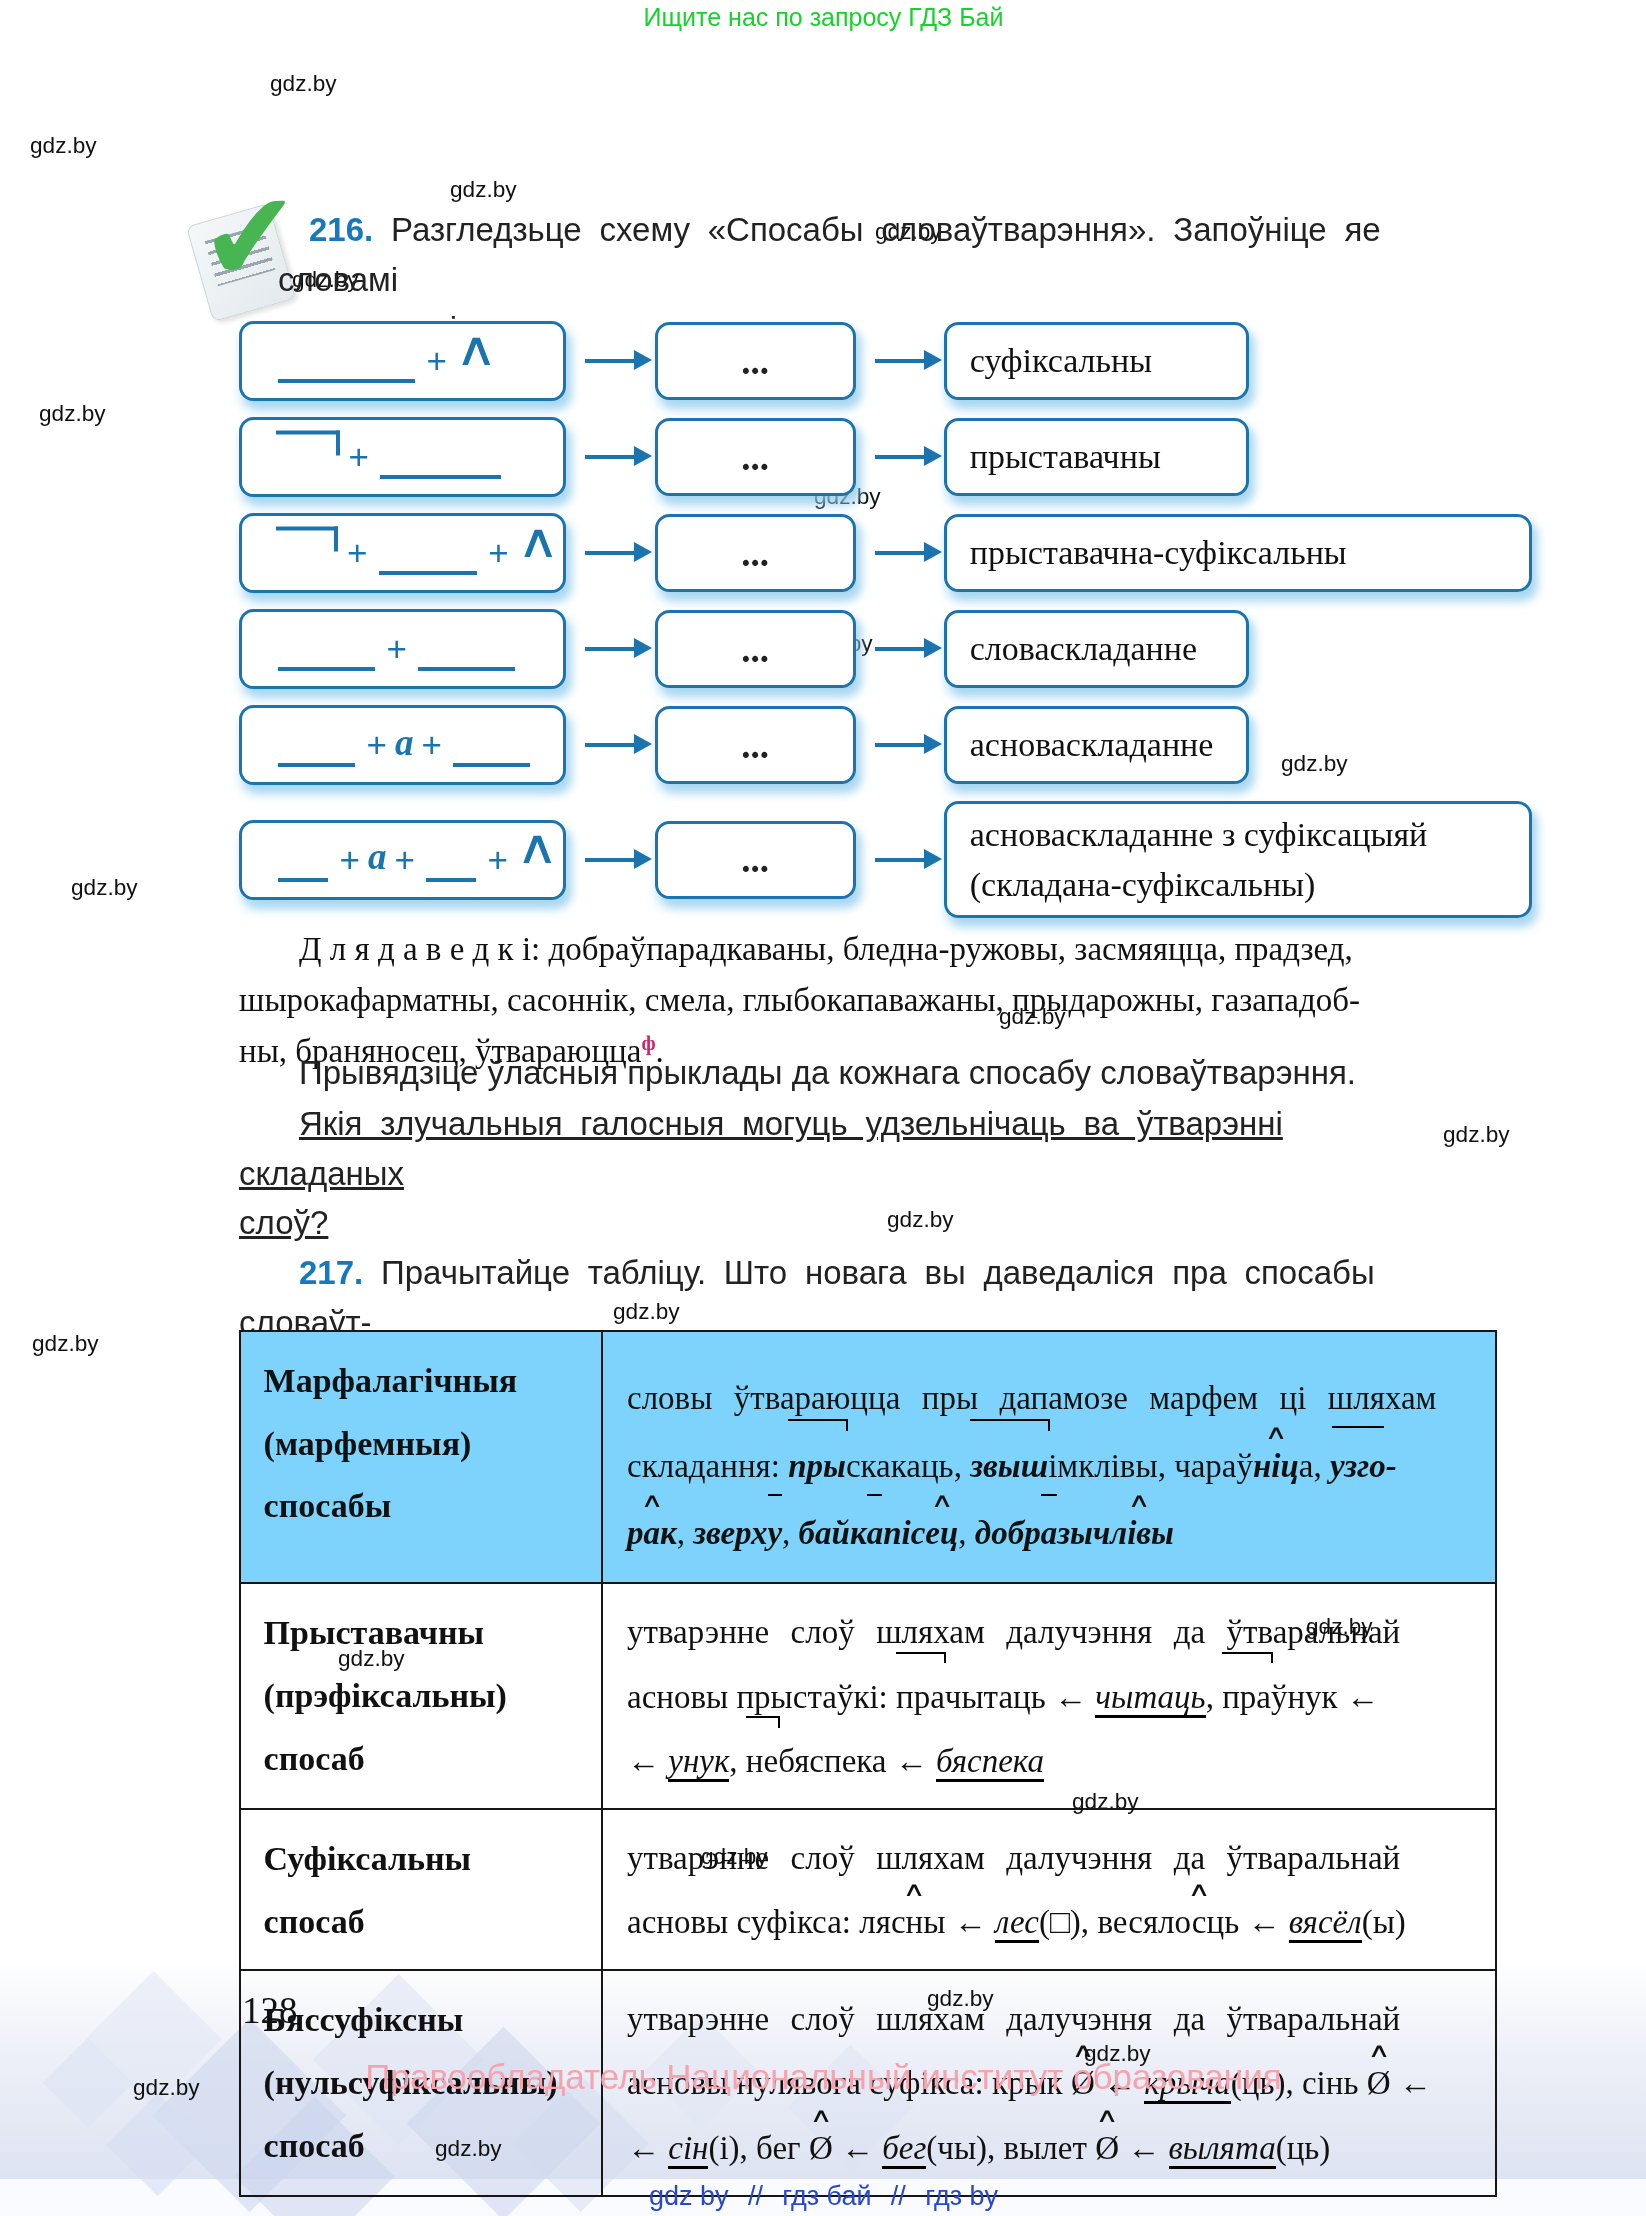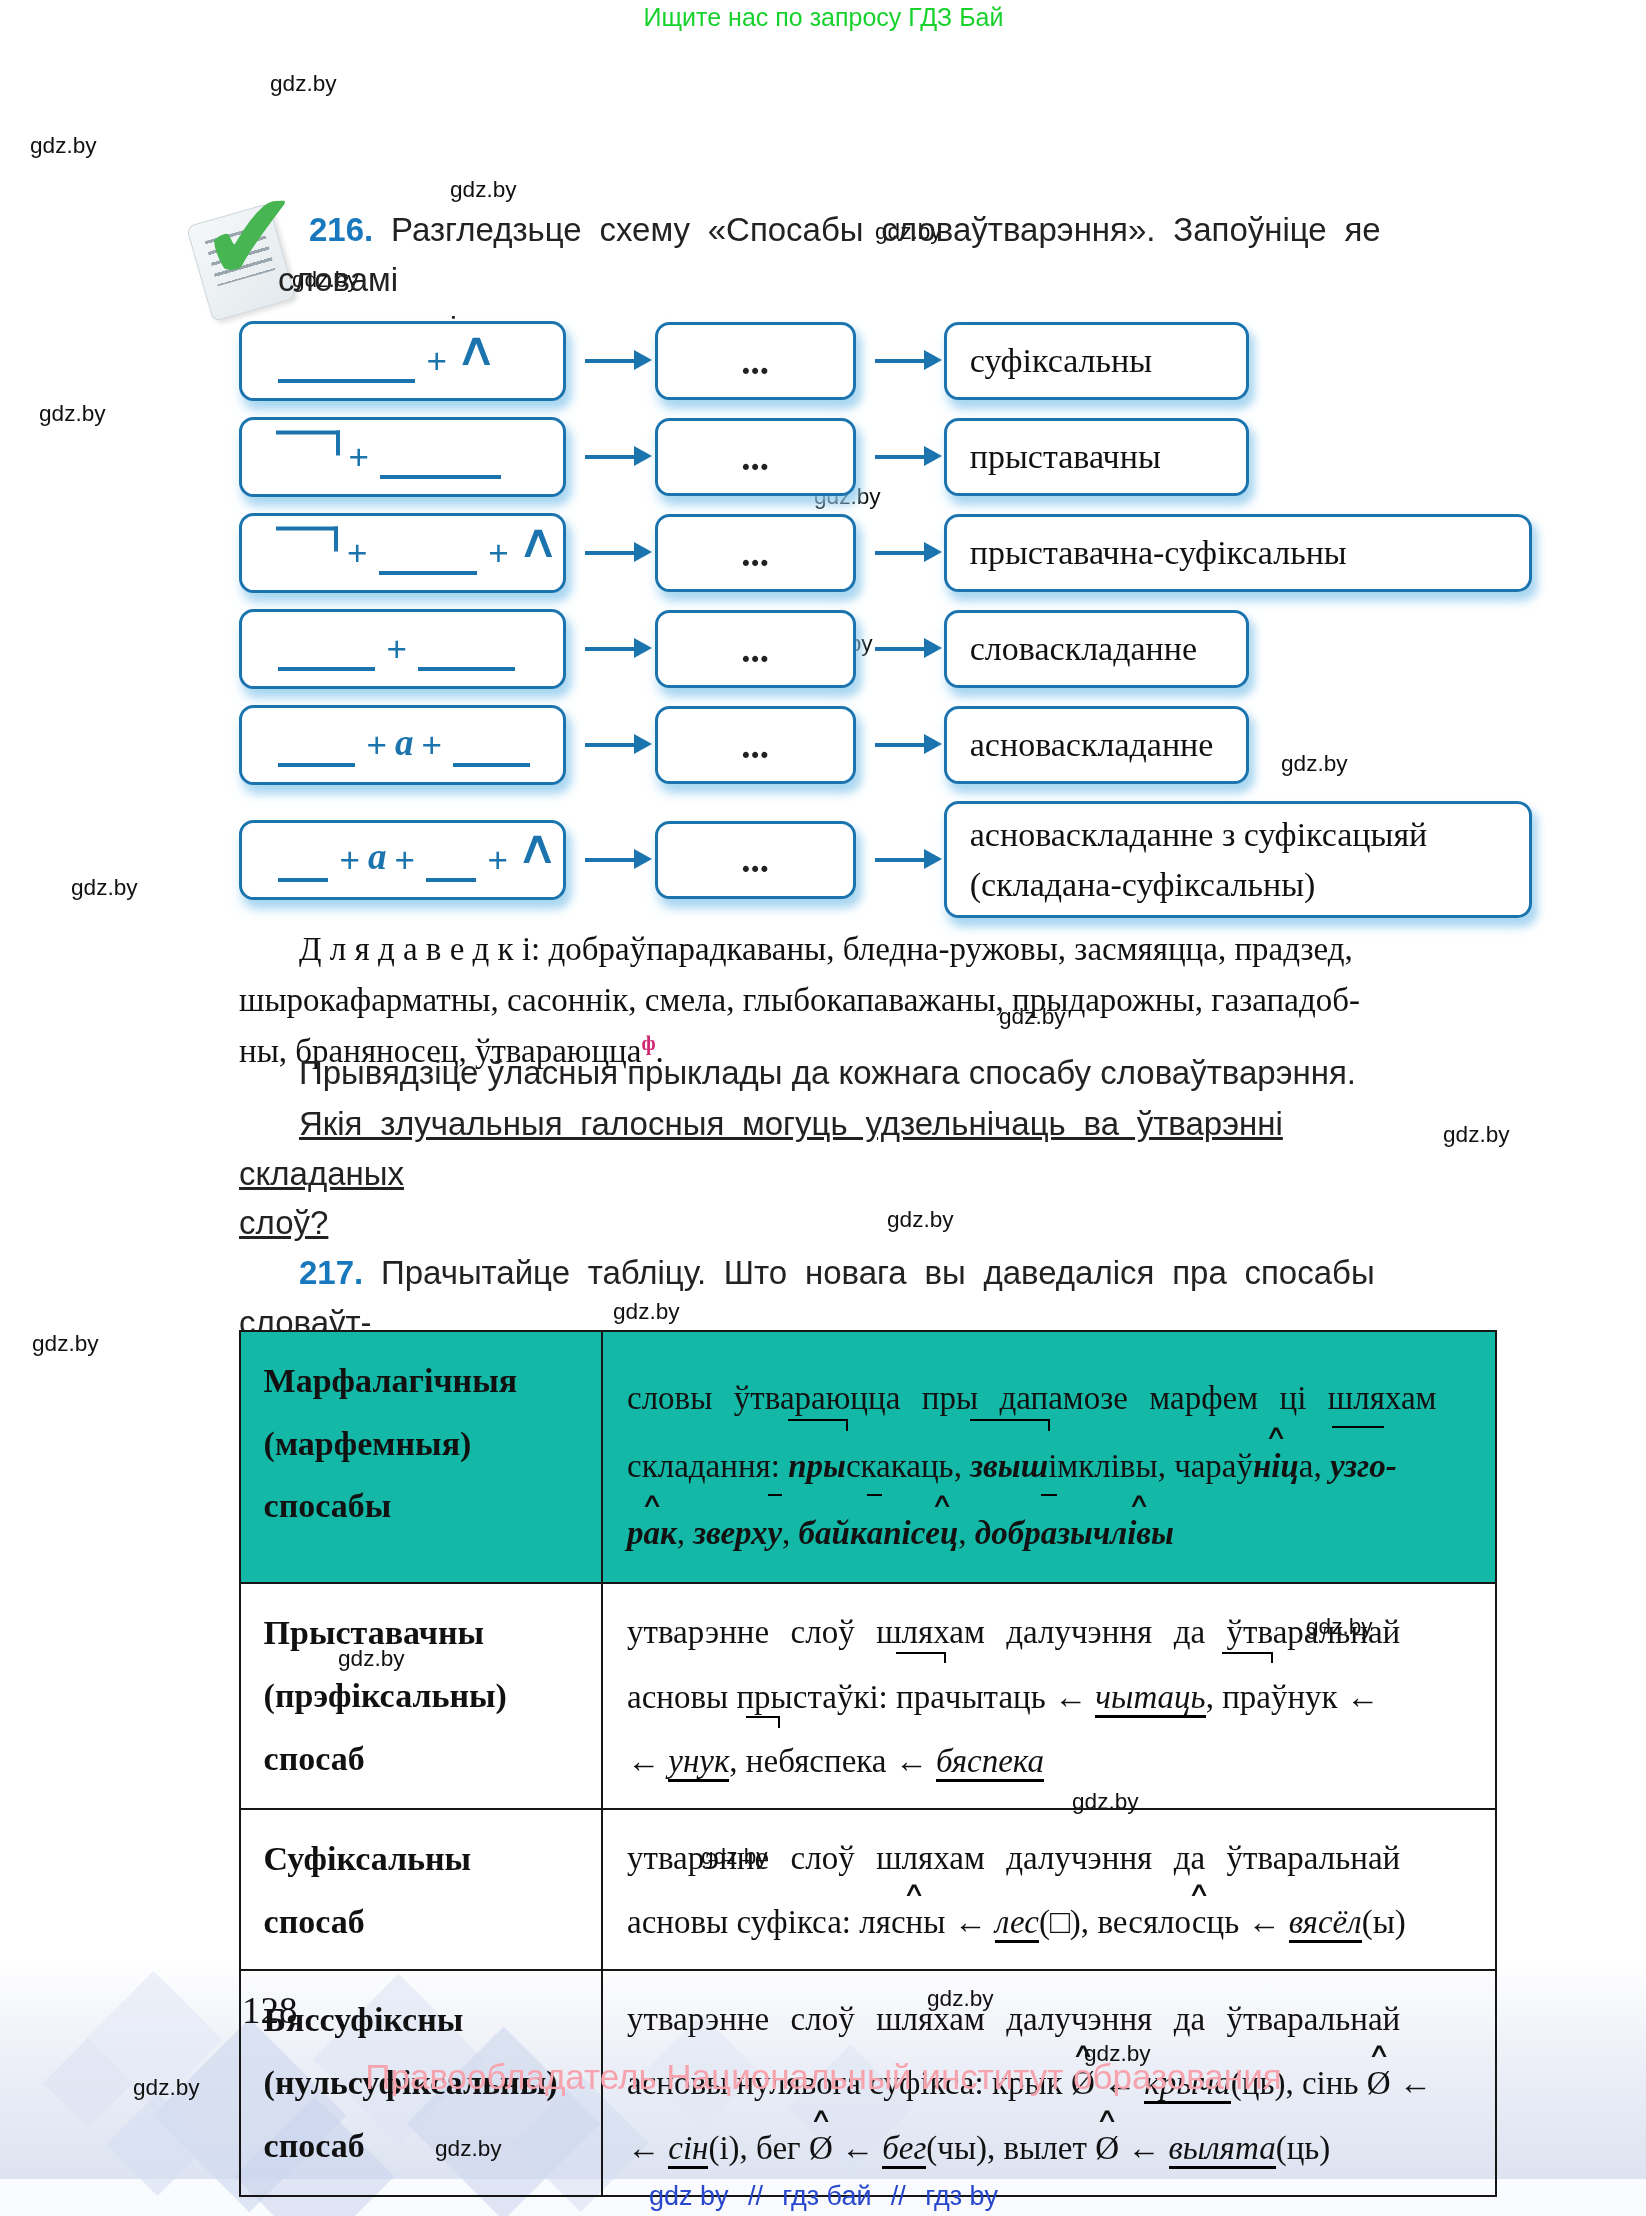--- a/index.html
+++ b/index.html
@@ -82,21 +82,21 @@
       transform:translateX(-50%) scaleX(1.6);font-size:0.60em;font-style:normal;font-weight:normal;}
   .run.over{position:relative;display:inline-block;}
   .run.over::before{content:"";position:absolute;top:-0.20em;left:4%;right:4%;border-top:2.4px solid #000;}
   .run.sup-pink{vertical-align:super;font-size:0.62em;color:var(--magenta);font-weight:bold;}
 
   
   #wtable{position:absolute;left:239px;top:1330px;width:1254px;border:2.4px solid #161616;
       font-family:"Liberation Serif",serif;color:#111;}
   .trow{display:grid;grid-template-columns:360px 1fr;}
   .trow + .trow{border-top:2.4px solid #161616;}
-  .trow.blue{background:#14b8a6;}
+  .trow.blue{background:#7dd3fc;}
   .cL{padding:17.7px 14.5px 14.5px 22.6px;font-weight:bold;font-size:34px;line-height:1.85;}
   .cR{border-left:2.4px solid #161616;padding:16px 21px 14.5px 24px;font-size:33px;line-height:1.95;}
   .trow:first-child .cR{line-height:2.05;padding-top:33px;}
 
   
   #grad{position:absolute;left:0;top:1958px;width:100%;height:221px;
       background:linear-gradient(to bottom,rgba(222,227,241,0) 0%,rgba(222,227,241,.55) 45%,#dde3f1 100%);}
   #strip{position:absolute;left:0;top:2179px;width:100%;height:37px;background:#fafbfe;}
   .dia{position:absolute;transform:rotate(45deg);}
   #pageno{position:absolute;left:242px;top:1989px;font-family:"Liberation Serif",serif;

